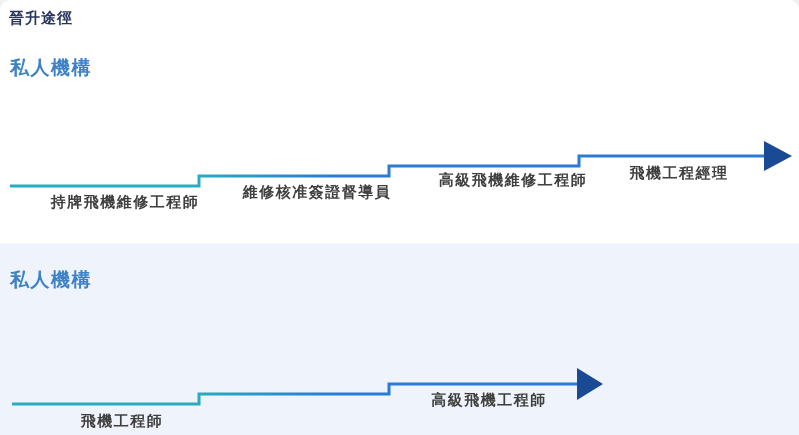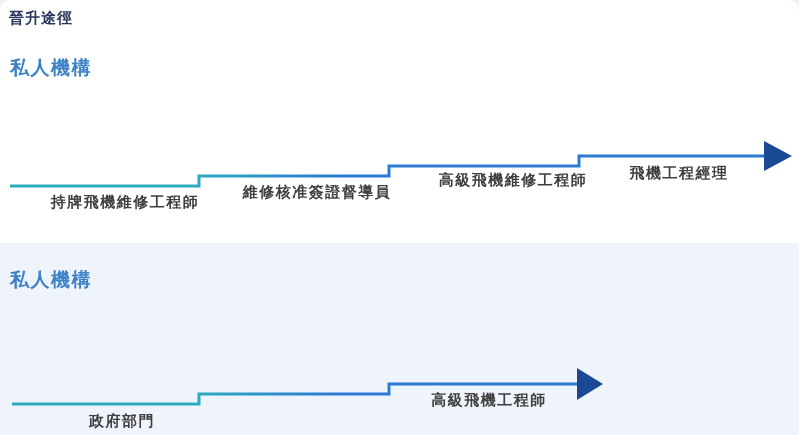--- a/index.html
+++ b/index.html
@@ -94,16 +94,16 @@
         <stop class="g-teal" offset="0" stop-color="#2babbf"></stop>
         <stop class="g-teal" offset="0.31" stop-color="#2babbf"></stop>
         <stop class="g-blue" offset="0.55" stop-color="#2b7ad3"></stop>
         <stop class="g-blue" offset="1" stop-color="#2b7ad3"></stop>
       </linearGradient>
     </defs>
     <polyline class="path-line" points="12,49 199,49 199,39 389,39 389,29 579,29" fill="none" stroke="url(#grad2)" stroke-width="3"></polyline>
     <polygon class="arrowhead" points="577,13 603,29 577,45" fill="#1b4a94"></polygon>
   </svg>
 
-  <div class="step-label s2-l1">政府部門</div>
+  <div class="step-label s2-l1">飛機工程師</div>
   <div class="step-label s2-l3">高級飛機工程師</div>
 
 </div>
 
 </body></html>

